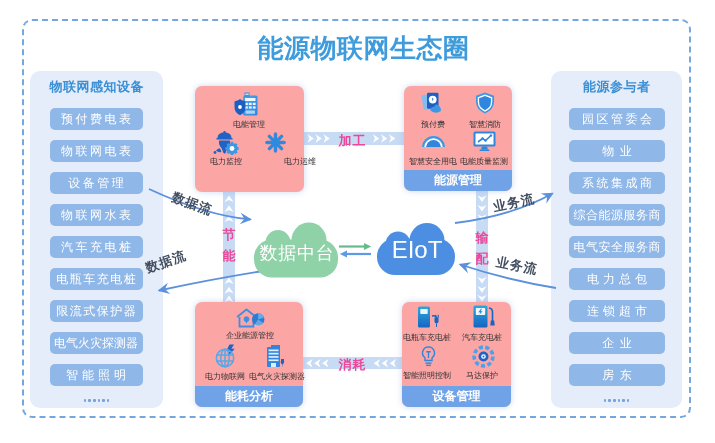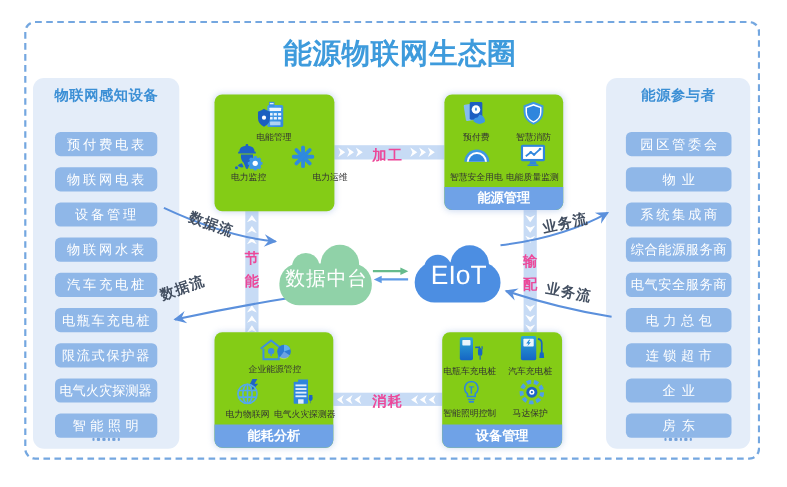--- a/index.html
+++ b/index.html
@@ -6,33 +6,33 @@
 html,body{width:715px;height:443px;background:#fff;overflow:hidden;}
 body{font-family:"Liberation Sans",sans-serif;position:relative;}
 #stage{position:absolute;left:0;top:0;width:715px;height:398px;background:#fff;}
 #frame{position:absolute;left:22px;top:19px;width:669px;height:399px;border:2px dashed #74a7e0;border-radius:10px;}
 #title{position:absolute;left:6px;top:31px;width:715px;text-align:center;font-size:26px;font-weight:bold;color:#3e9bdc;letter-spacing:0.5px;}
 
 .panel{position:absolute;background:#e4edf9;border-radius:10px;top:71px;height:337px;}
 #pL{left:30px;width:133px;}
 #pR{left:551px;width:131px;}
 .phead{margin-top:7px;text-align:center;font-size:13px;font-weight:bold;color:#3b8fd5;letter-spacing:0.5px;text-indent:0.5px;}
-.item{position:absolute;height:22px;line-height:22px;border-radius:5px;background:#8fb7e8;color:#fff;font-size:12px;text-align:center;white-space:nowrap;overflow:hidden;margin-top:12px;}
+.item{position:absolute;height:22px;line-height:22px;border-radius:5px;background:#8fb7e8;color:#fff;font-size:12px;text-align:center;white-space:nowrap;overflow:hidden;}
 #pL .item{left:19.5px;width:93px;}
 #pR .item{left:18px;width:96px;}
 .ls0{letter-spacing:0px;}
 .ls05{letter-spacing:0.5px;text-indent:0.5px;}
 .ls15{letter-spacing:1.5px;text-indent:1.5px;}
 .ls25{letter-spacing:2.5px;text-indent:2.5px;}
 .ls4{letter-spacing:4px;text-indent:4px;}
 .ls6{letter-spacing:5.5px;text-indent:5.5px;}
 .dots{position:absolute;left:0;width:100%;text-align:center;height:3px;line-height:3px;}
 .dots i{display:inline-block;width:2.6px;height:2.6px;border-radius:1px;background:#76a3db;margin:0 1px;vertical-align:middle;}
 
-.box{position:absolute;background:#84cc16;border-radius:7px;box-shadow:0 0 6px rgba(130,165,220,0.42);}
+.box{position:absolute;background:#fca5a5;border-radius:7px;box-shadow:0 0 6px rgba(130,165,220,0.42);}
 #bTL{left:195px;top:86px;width:109px;height:106px;}
 #bTR{left:404px;top:86px;width:108px;height:105px;}
 #bBL{left:195px;top:302px;width:108px;height:105px;}
 #bBR{left:402px;top:302px;width:109px;height:105px;}
 .foot{position:absolute;left:0;bottom:0;width:100%;height:21px;line-height:21px;background:#6fa2e7;border-radius:0 0 7px 7px;color:#fff;font-size:12px;font-weight:bold;text-align:center;}
 .ic{position:absolute;}
 .lab{position:absolute;font-size:8px;color:#333;white-space:nowrap;transform:translateX(-50%);}
 
 .hband{position:absolute;background:#c7dbf5;}
 .vband{position:absolute;background:#c7dbf5;}

